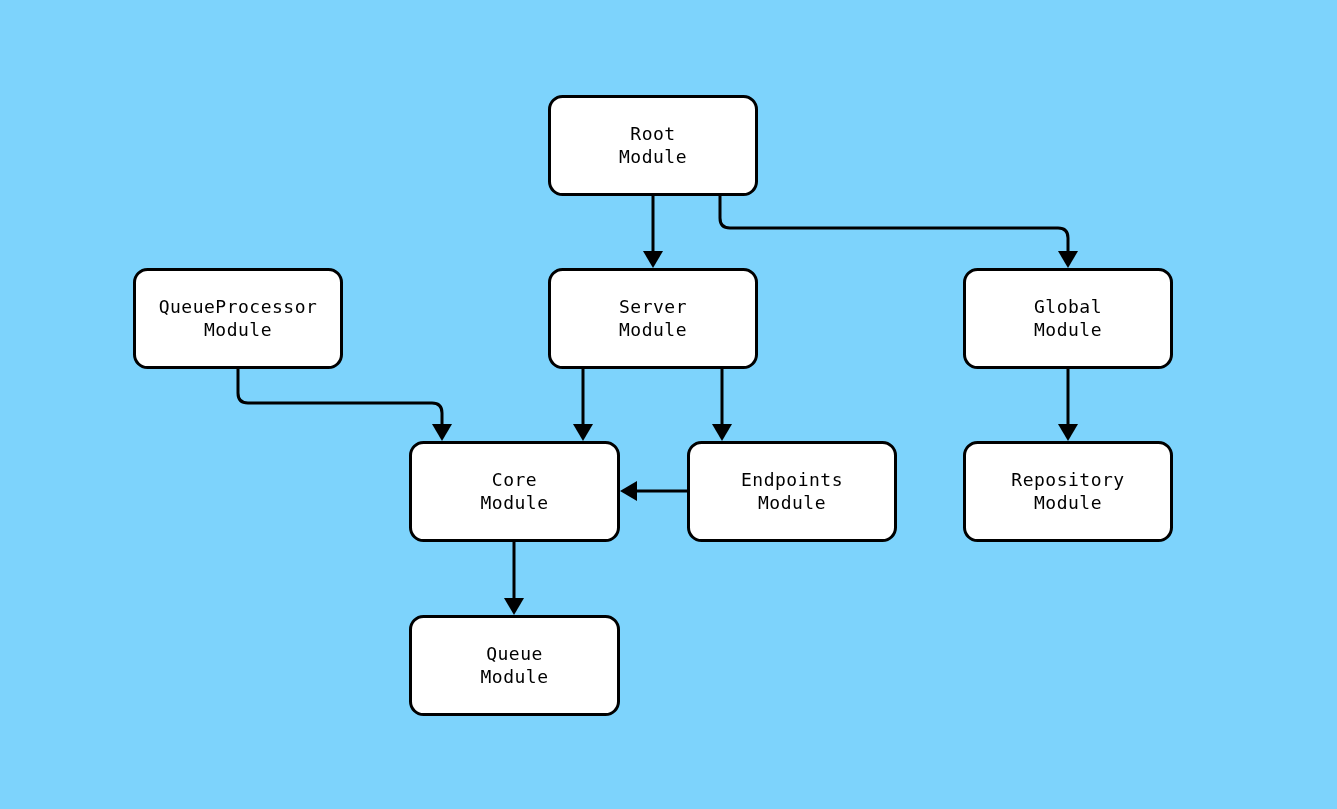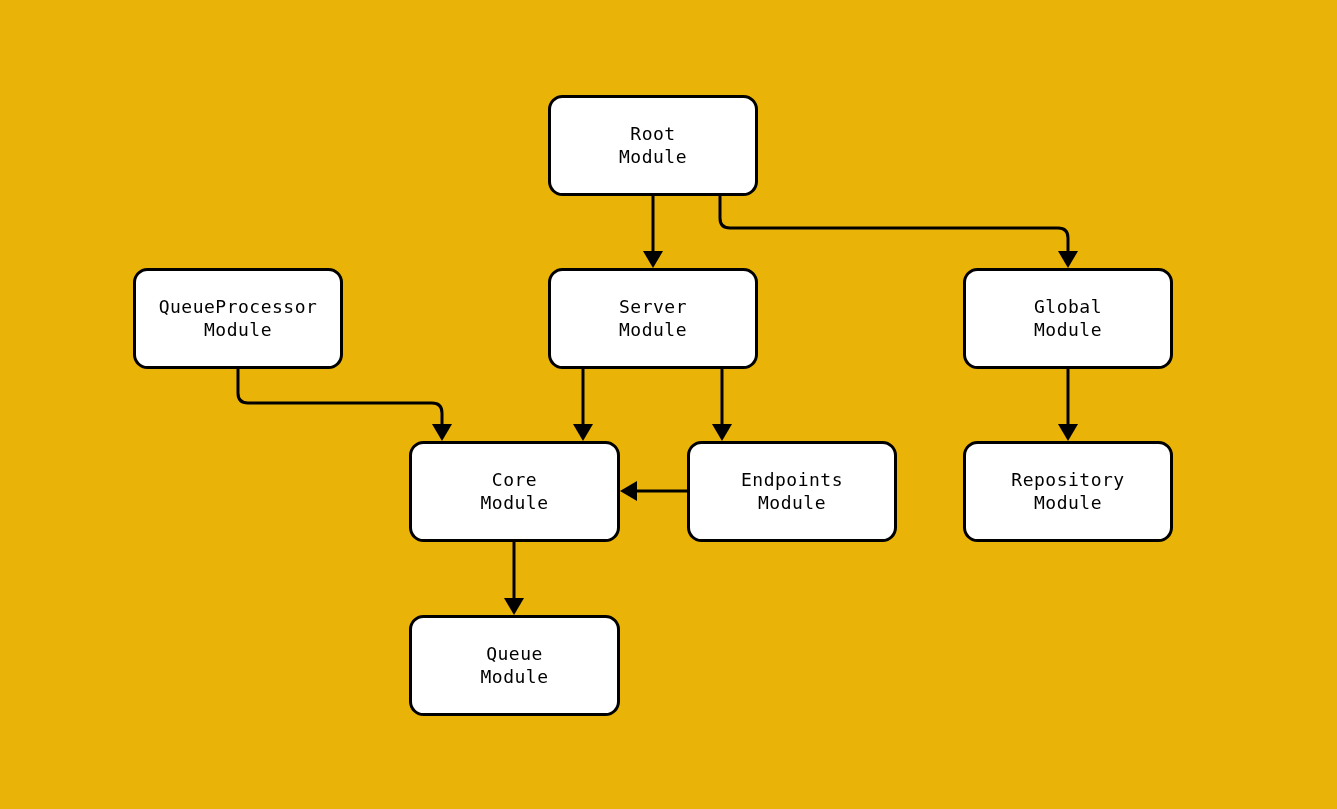--- a/index.html
+++ b/index.html
@@ -10,21 +10,21 @@
   body {
     width: 1337px;
     height: 809px;
     font-family: "DejaVu Sans Mono", "Liberation Mono", monospace;
     overflow: hidden;
   }
   #diagram-root {
     position: relative;
     width: 1337px;
     height: 809px;
-    background: #eab308;
+    background: #7dd3fc;
   }
   svg#graph {
     display: block;
     width: 1337px;
     height: 809px;
   }
   .node-box {
     fill: #ffffff;
     stroke: #000000;
     stroke-width: 3;

